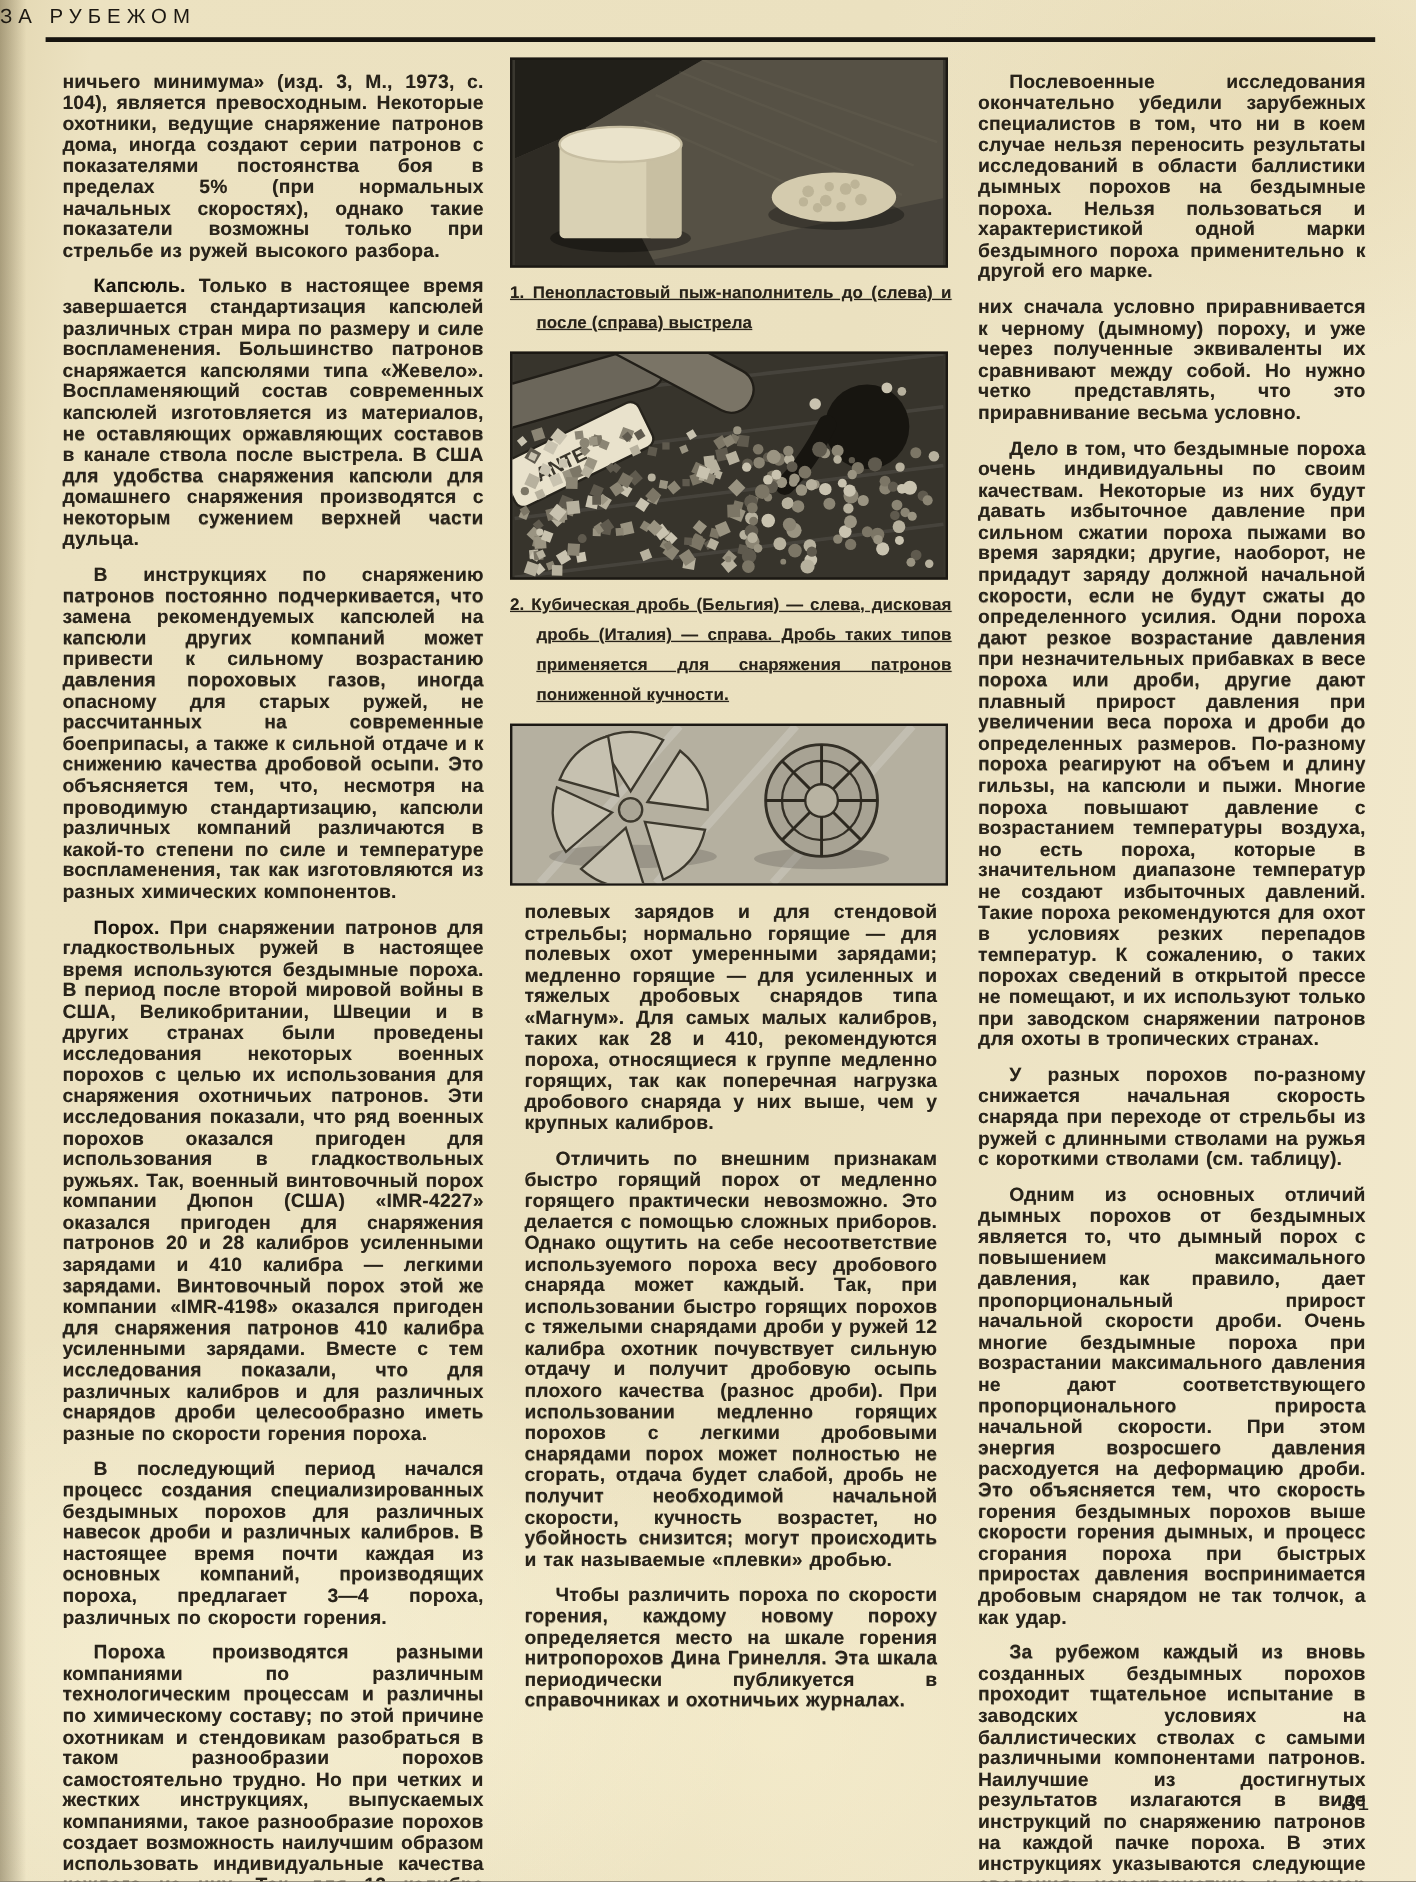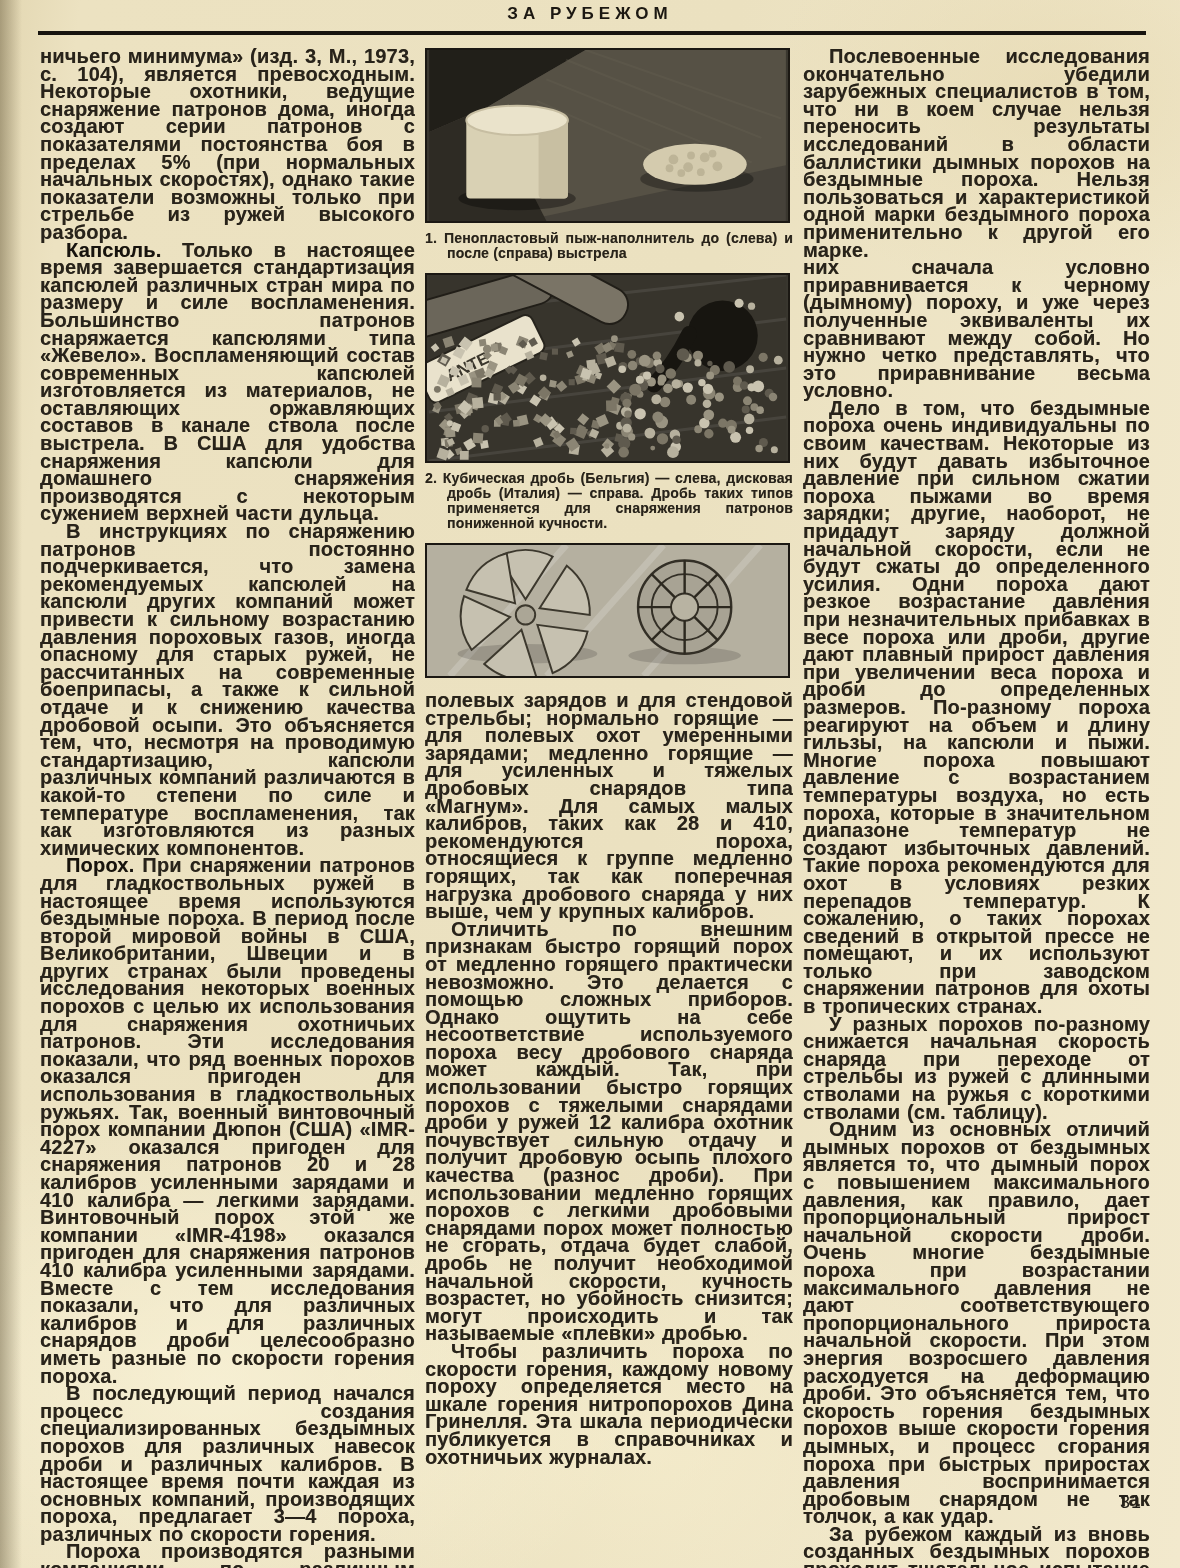--- a/index.html
+++ b/index.html
@@ -9,43 +9,43 @@
       radial-gradient(620px 420px at 18% 88%, rgba(255,250,225,.55), rgba(255,250,225,0) 70%),
       radial-gradient(500px 380px at 55% 92%, rgba(250,242,210,.5), rgba(250,242,210,0) 70%),
       radial-gradient(420px 300px at 90% 6%, rgba(225,210,165,.45), rgba(225,210,165,0) 70%),
       linear-gradient(96deg,#e3d7b2 0%,#ece2c1 6%,#ebe1c0 55%,#f2e9cd 100%);
     font-family:"Liberation Sans","DejaVu Sans",sans-serif;
     color:#28231a;
   }
   .page::before{content:"";position:absolute;left:0;top:0;bottom:0;width:22px;
     background:linear-gradient(90deg,rgba(70,58,30,.38),rgba(70,58,30,0));pointer-events:none;}
   .running-head{
-    position:absolute;top:4px;left:0;width:100%;text-align:center;
-    font-size:17px;font-weight:bold;letter-spacing:5px;color:#1c1812;
+    position:absolute;top:4px;left:0;width:100%;text-align:left;
+    font-size:17px;font-weight:normal;letter-spacing:5px;color:#1c1812;
   }
   .head-rule{position:absolute;top:31px;left:38px;width:1108px;height:4px;background:#17140f;}
   .col{position:absolute;top:48px;}
   .col-left  {left:40px;width:375px;}
   .col-mid   {left:425px;width:368px;}
   .col-right {left:803px;width:347px;}
   .para{
-    margin:0;text-indent:26px;text-align:justify;
-    font-size:20px;line-height:17.6px;font-weight:bold;
+    margin:12px;text-indent:26px;text-align:justify;
+    font-size:16px;line-height:17.6px;font-weight:bold;
     letter-spacing:.2px;word-spacing:1px;
     text-shadow:.2px .2px 0 rgba(45,38,26,.45);
     hyphens:auto;-webkit-hyphens:auto;
   }
   .para.noindent{text-indent:0;}
   .lead{font-weight:bold;color:#17130d;}
   .figure{margin:0;}
   .photo{display:block;width:365px;border:2px solid #1b1813;box-sizing:border-box;background:#3a372f;}
   .caption{
     margin:8px 0 12px;padding-left:22px;text-indent:-22px;
-    font-size:14px;line-height:15px;font-weight:bold;text-align:justify;
-    letter-spacing:.2px;text-shadow:.2px .2px 0 rgba(45,38,26,.45);
+    font-size:14px;line-height:25px;font-weight:bold;text-align:justify;
+    letter-spacing:.2px;text-shadow:.2px .2px 0 rgba(45,38,26,.45);text-decoration:underline;
   }
   .mid-text{margin-top:14px;}
   .page-number{
     position:absolute;right:38px;top:1492px;
     font-size:18px;font-weight:normal;color:#23201a;letter-spacing:1px;
   }
 </style>
 </head>
 <body>
 

